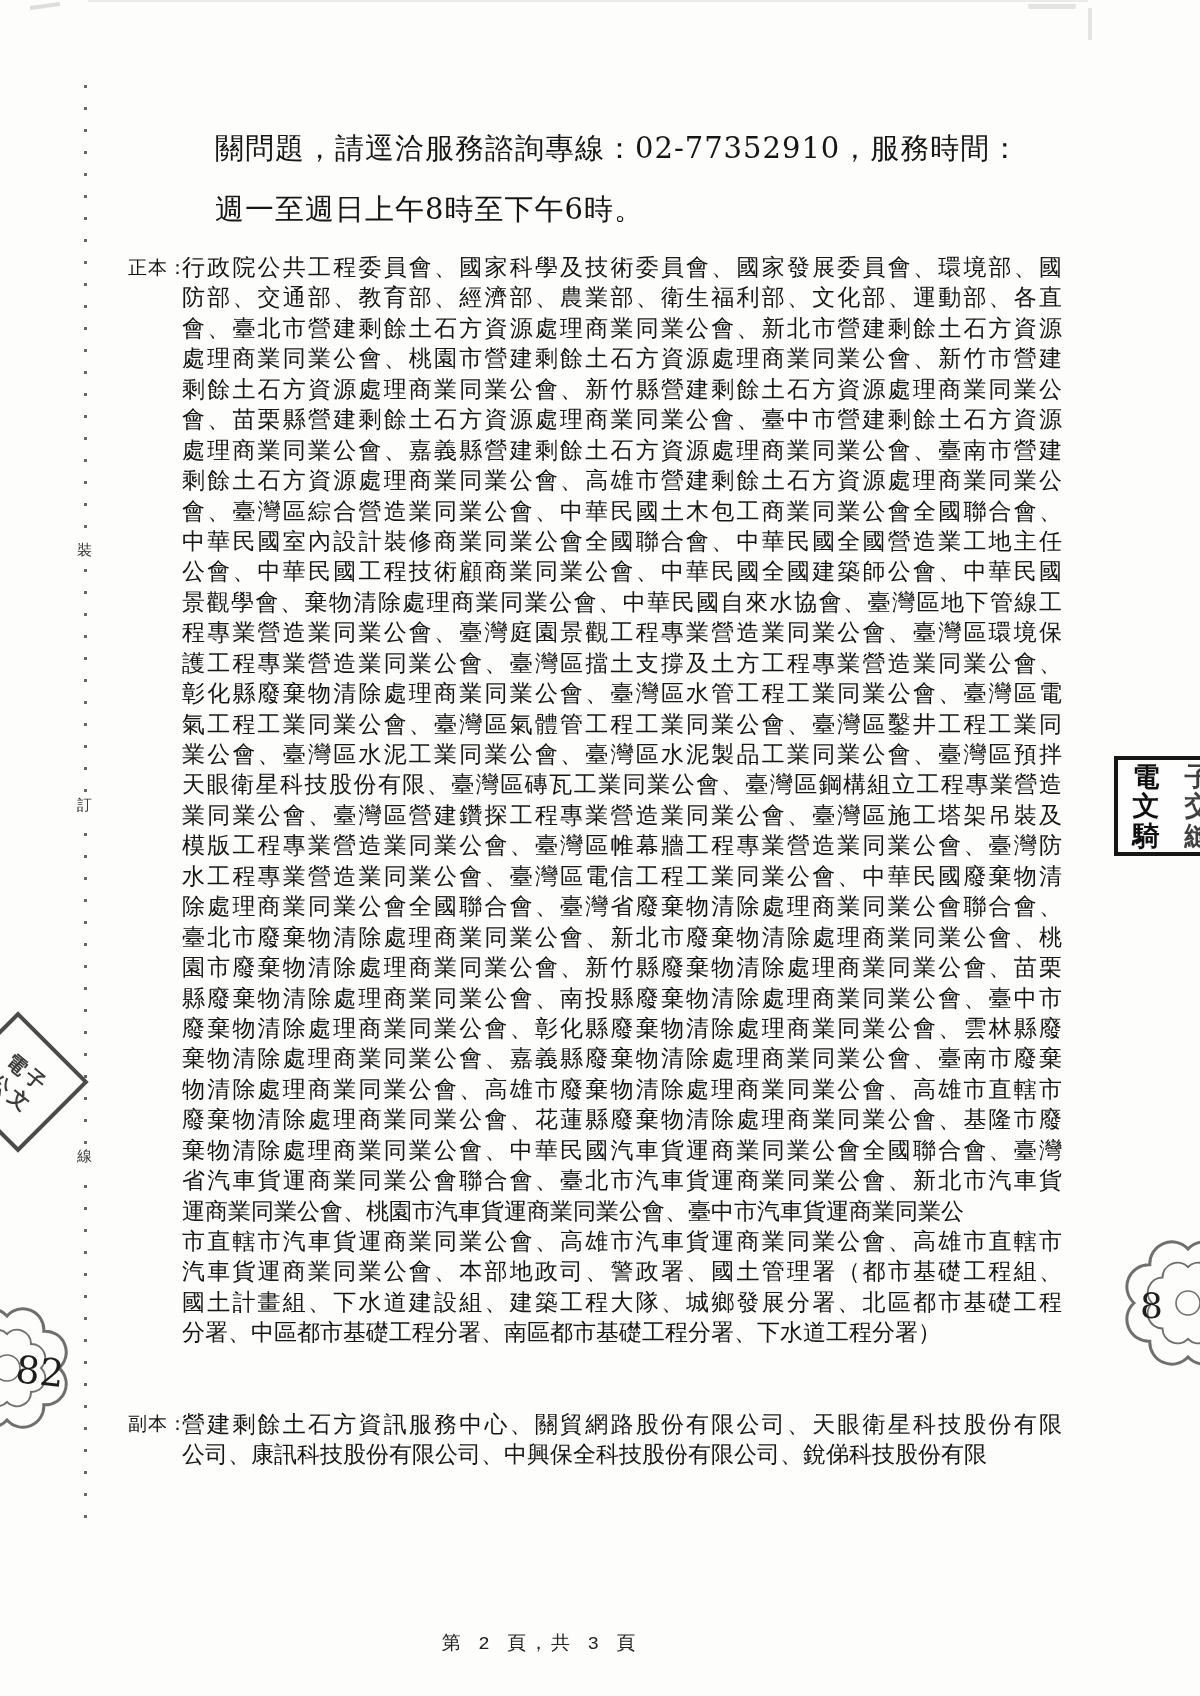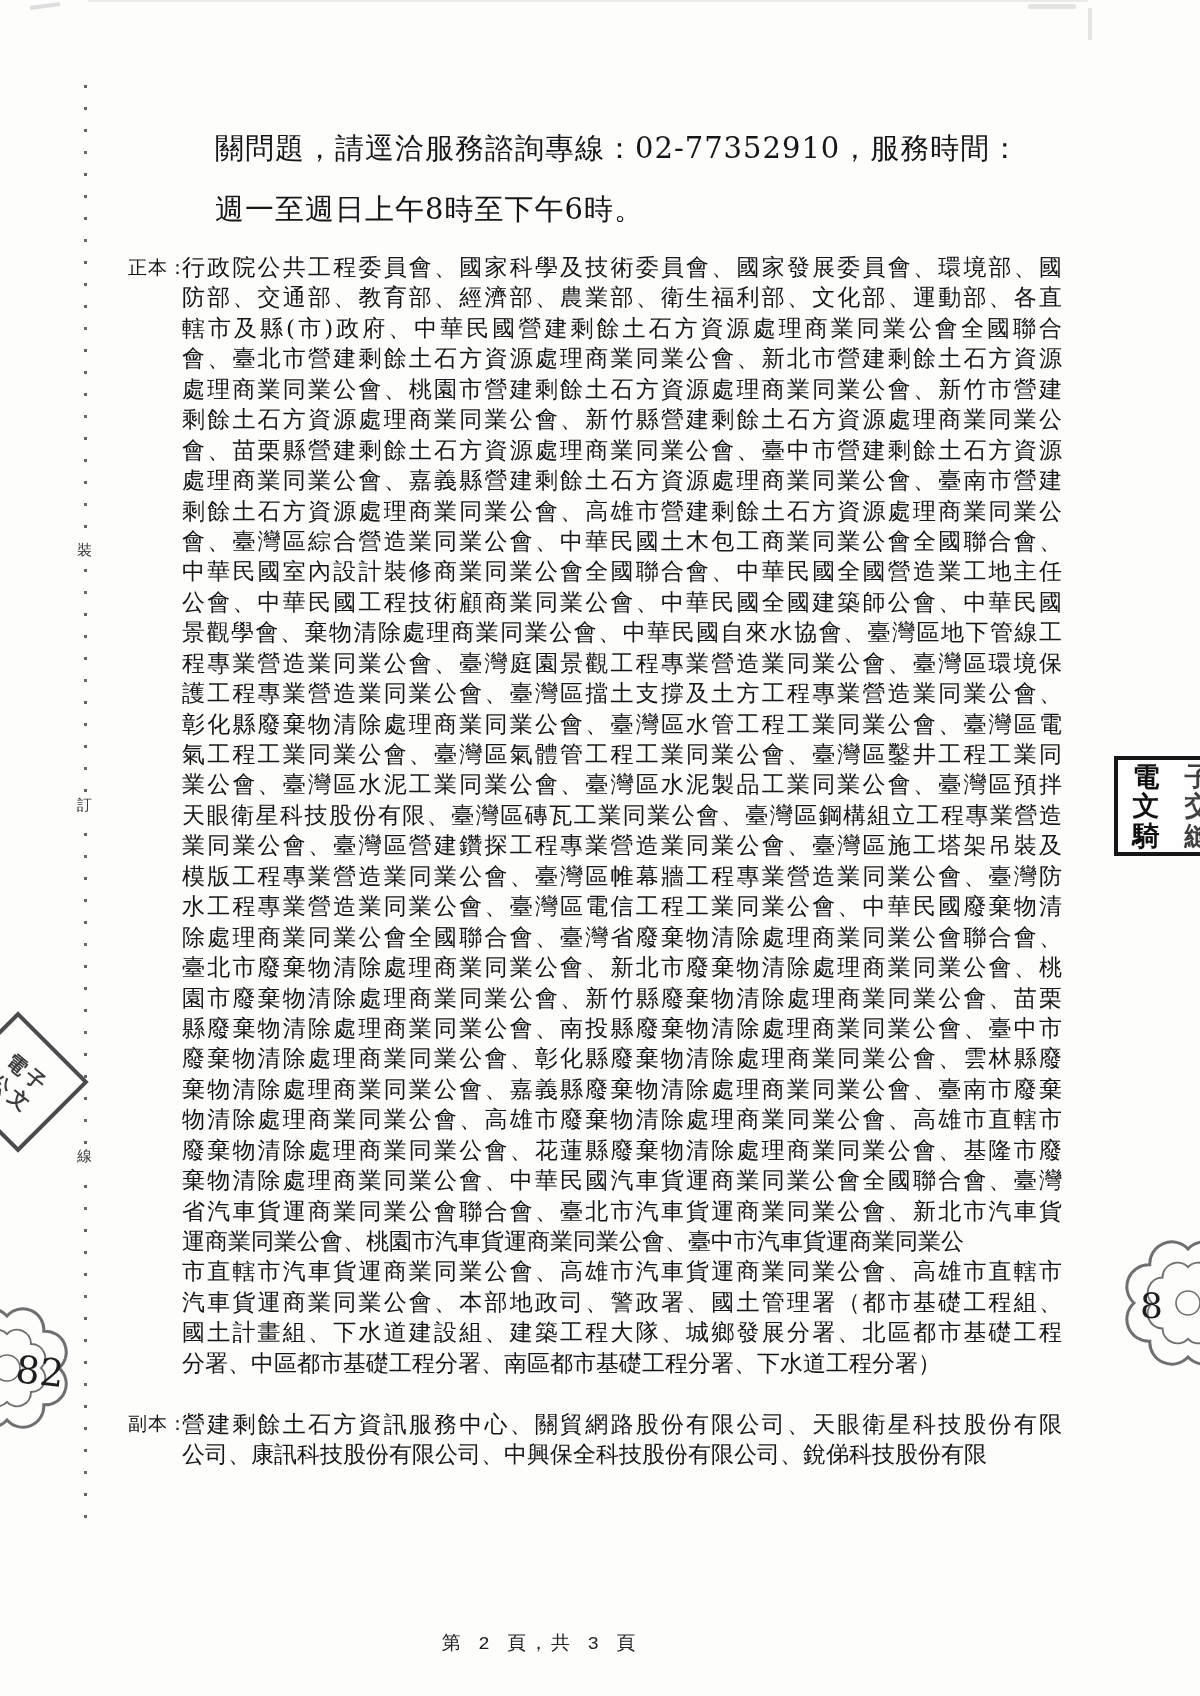--- a/index.html
+++ b/index.html
@@ -86,21 +86,20 @@
   <div class="notice">
     <div class="notice-line">關問題，請逕洽服務諮詢專線：02-77352910，服務時間：</div>
     <div class="notice-line">週一至週日上午8時至下午6時。</div>
   </div>
 
   <span class="label label-original">正本：</span>
   <div class="lines lines-original">
 
   <div class="bodyline">行政院公共工程委員會、國家科學及技術委員會、國家發展委員會、環境部、國</div>
       <div class="bodyline">防部、交通部、教育部、經濟部、農業部、衛生福利部、文化部、運動部、各直</div>
-      <div class="bodyline">轄市及縣(市)政府、中華民國營建剩餘土石方資源處理商業同業公會全國聯合</div>
       <div class="bodyline">會、臺北市營建剩餘土石方資源處理商業同業公會、新北市營建剩餘土石方資源</div>
       <div class="bodyline">處理商業同業公會、桃園市營建剩餘土石方資源處理商業同業公會、新竹市營建</div>
       <div class="bodyline">剩餘土石方資源處理商業同業公會、新竹縣營建剩餘土石方資源處理商業同業公</div>
       <div class="bodyline">會、苗栗縣營建剩餘土石方資源處理商業同業公會、臺中市營建剩餘土石方資源</div>
       <div class="bodyline">處理商業同業公會、嘉義縣營建剩餘土石方資源處理商業同業公會、臺南市營建</div>
       <div class="bodyline">剩餘土石方資源處理商業同業公會、高雄市營建剩餘土石方資源處理商業同業公</div>
       <div class="bodyline">會、臺灣區綜合營造業同業公會、中華民國土木包工商業同業公會全國聯合會、</div>
       <div class="bodyline">中華民國室內設計裝修商業同業公會全國聯合會、中華民國全國營造業工地主任</div>
       <div class="bodyline">公會、中華民國工程技術顧商業同業公會、中華民國全國建築師公會、中華民國</div>
       <div class="bodyline">景觀學會、棄物清除處理商業同業公會、中華民國自來水協會、臺灣區地下管線工</div>

